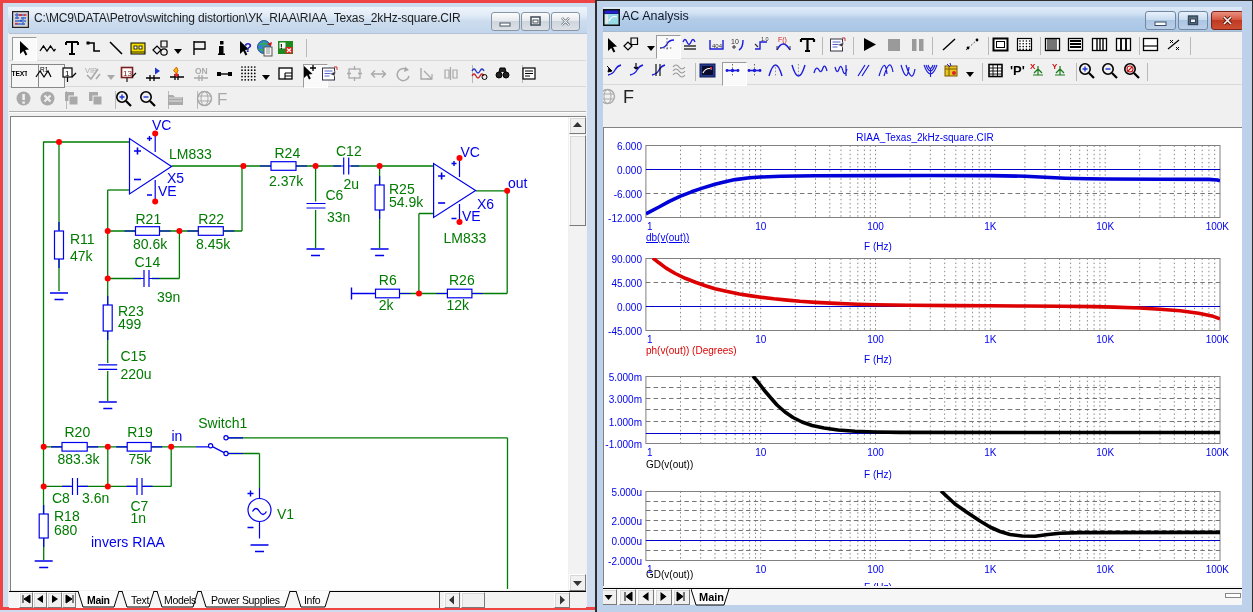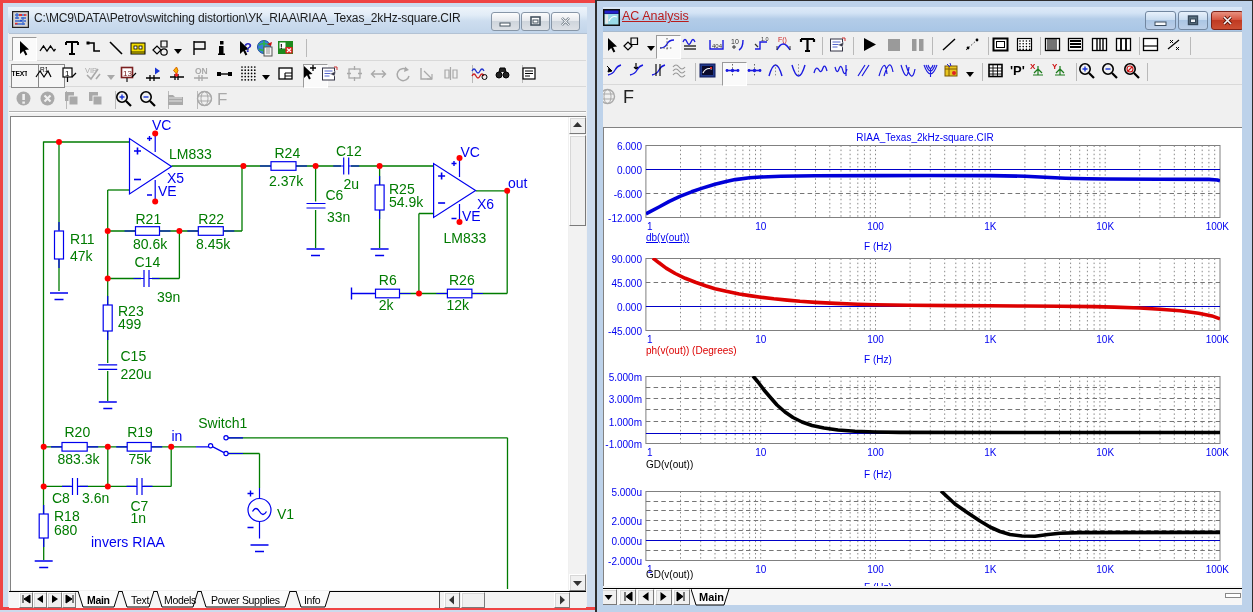--- a/index.html
+++ b/index.html
@@ -19,21 +19,21 @@
 
 #lw .schwrap{left:6px;top:112px;width:577px;height:477px;background:#f0f0f0;}
 #lw .schborder{left:1px;top:1px;width:575px;height:476px;border:1px solid #828282;border-right:none;border-bottom:none;}
 #lw .white{left:2px;top:2px;width:557px;height:473px;background:#fff;}
 
 .b3{position:absolute;background:#f0f0f0;border-top:1px solid #fff;border-left:1px solid #fff;border-right:1px solid #7a7a7a;border-bottom:1px solid #7a7a7a;box-shadow:1px 1px 0 #d7d7d7 inset;}
 
 #rw{left:595px;top:0;width:655px;height:618px;border:1px solid #2e2e2e;border-left-width:2px;background:#f0f0f0;}
 #rw .frame{left:0;top:0;width:655px;height:616px;border-style:solid;border-color:#bdd2ea;border-width:6px 10px 6px 6px;pointer-events:none;}
 #rw .tbar{left:0;top:0;width:655px;height:30px;background:linear-gradient(#e7f0fa,#d3e3f5 40%,#b3cce8 60%,#a9c6e6);}
-#rw .ttext{left:25px;top:8px;font-size:12.5px;color:#b91c1c;text-decoration:underline;}
+#rw .ttext{left:25px;top:8px;font-size:12.5px;color:#0f172a;}
 #rw .tools{left:6px;top:30px;width:643px;height:81px;background:#f0f0f0;}
 #rw .white{left:6px;top:126px;width:639px;height:475px;background:#fff;border-left:1px solid #828282;border-top:1px solid #828282;}
 .sep{position:absolute;width:1px;background:#b9b9b9;}
 .icon{position:absolute;}
 svg text{font-family:"Liberation Sans",sans-serif;}
 </style></head><body>
 <div class="abs" id="lw">
   <div class="abs tbar"></div>
   <div class="abs ttext">C:\MC9\DATA\Petrov\switching distortion\УК_RIAA\RIAA_Texas_2kHz-square.CIR</div>
 

